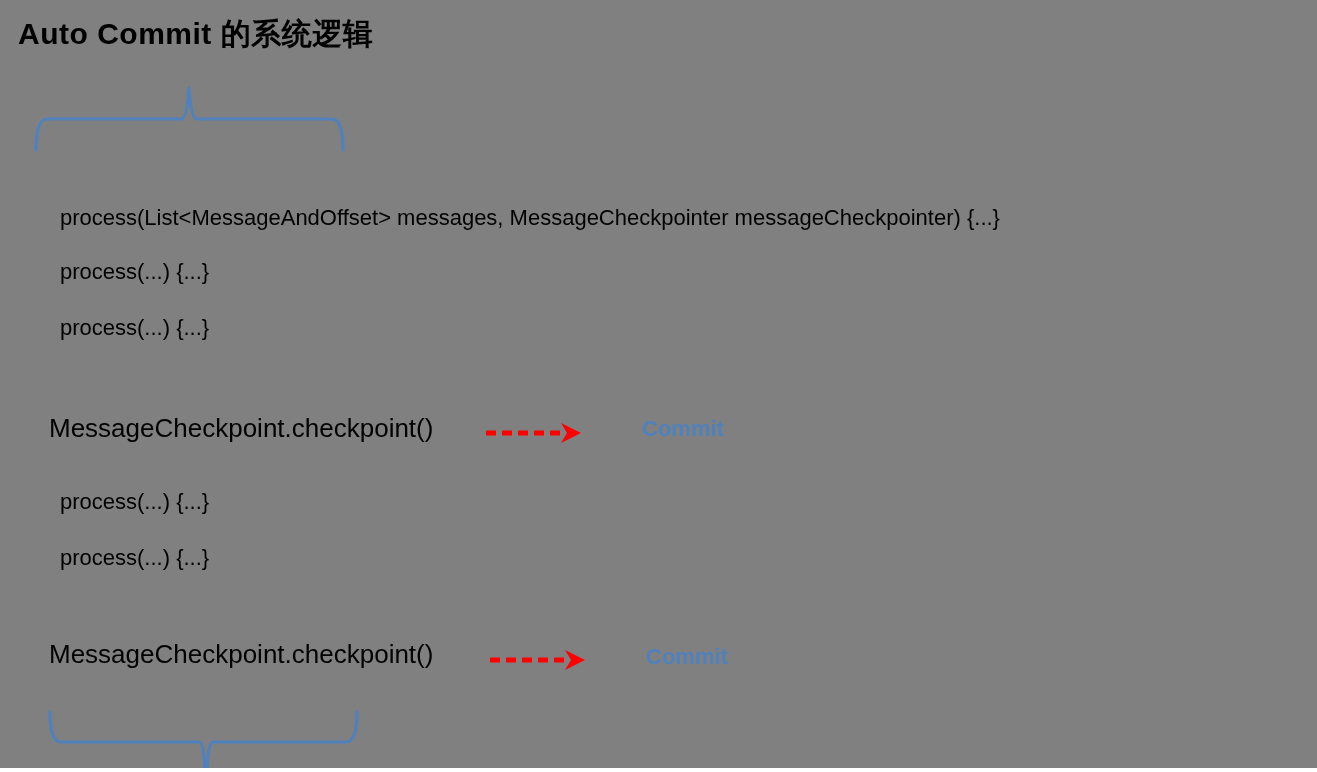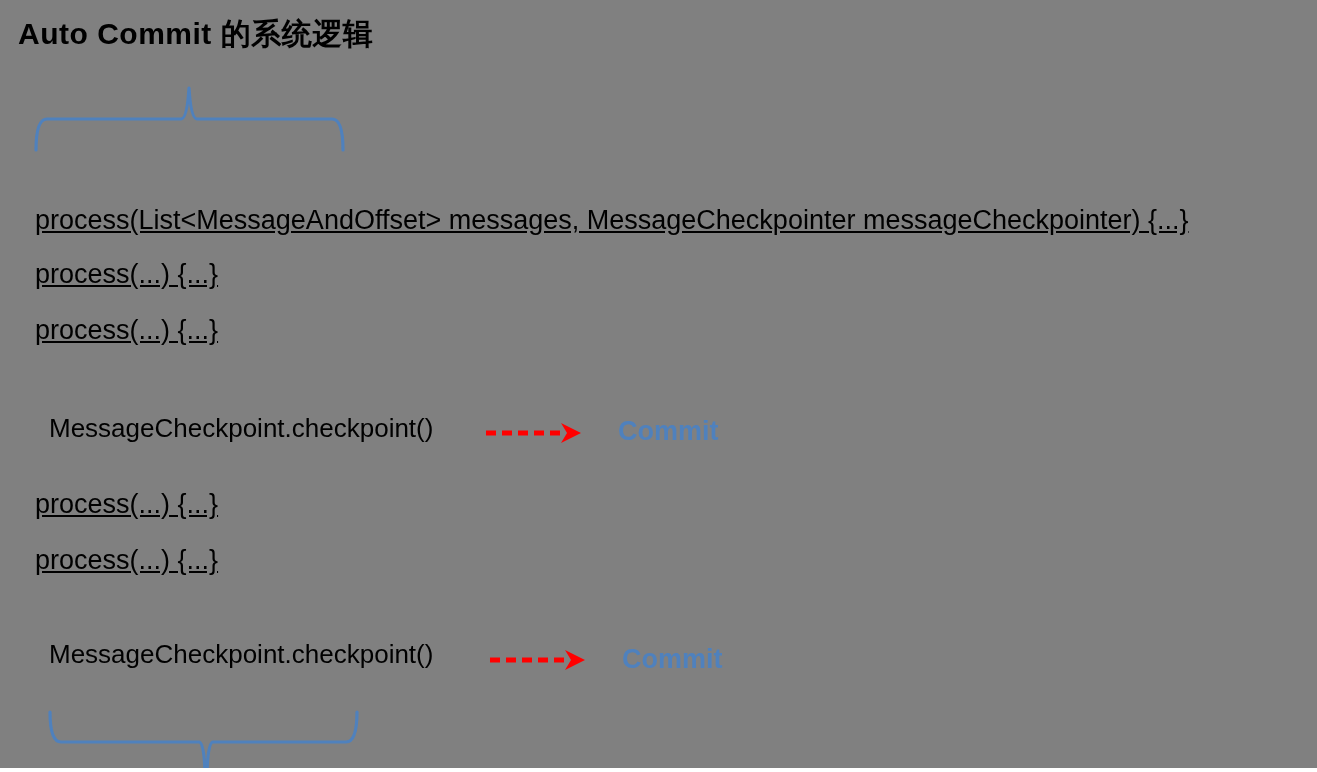--- a/index.html
+++ b/index.html
@@ -29,44 +29,44 @@
   }
   .brace path {
     fill: none;
     stroke: var(--accent, #4F81BD);
     stroke-width: 3.2;
     stroke-linecap: round;
     stroke-linejoin: round;
   }
   .code {
     position: absolute;
-    left: 35px;
-    font-size: 27px;
+    left: 60px;
+    font-size: 22px;
     font-weight: 400;
     color: var(--text, #000000);
     white-space: nowrap;
     line-height: 1.1;
-    text-decoration: underline;
   }
   .chk {
     position: absolute;
     left: 49px;
     font-size: 26px;
     font-weight: 400;
     color: var(--text, #000000);
     white-space: nowrap;
     line-height: 1.1;
   }
   .commit {
     position: absolute;
-    font-size: 27px;
+    font-size: 22px;
     font-weight: 700;
     color: var(--accent, #4F81BD);
     white-space: nowrap;
     line-height: 1.1;
+    margin-left: 24px;
   }
   .arrow {
     position: absolute;
   }
   .arrow line {
     stroke: var(--red, #FF0000);
     stroke-width: 5;
     stroke-dasharray: 10 6;
   }
   .arrow path {

